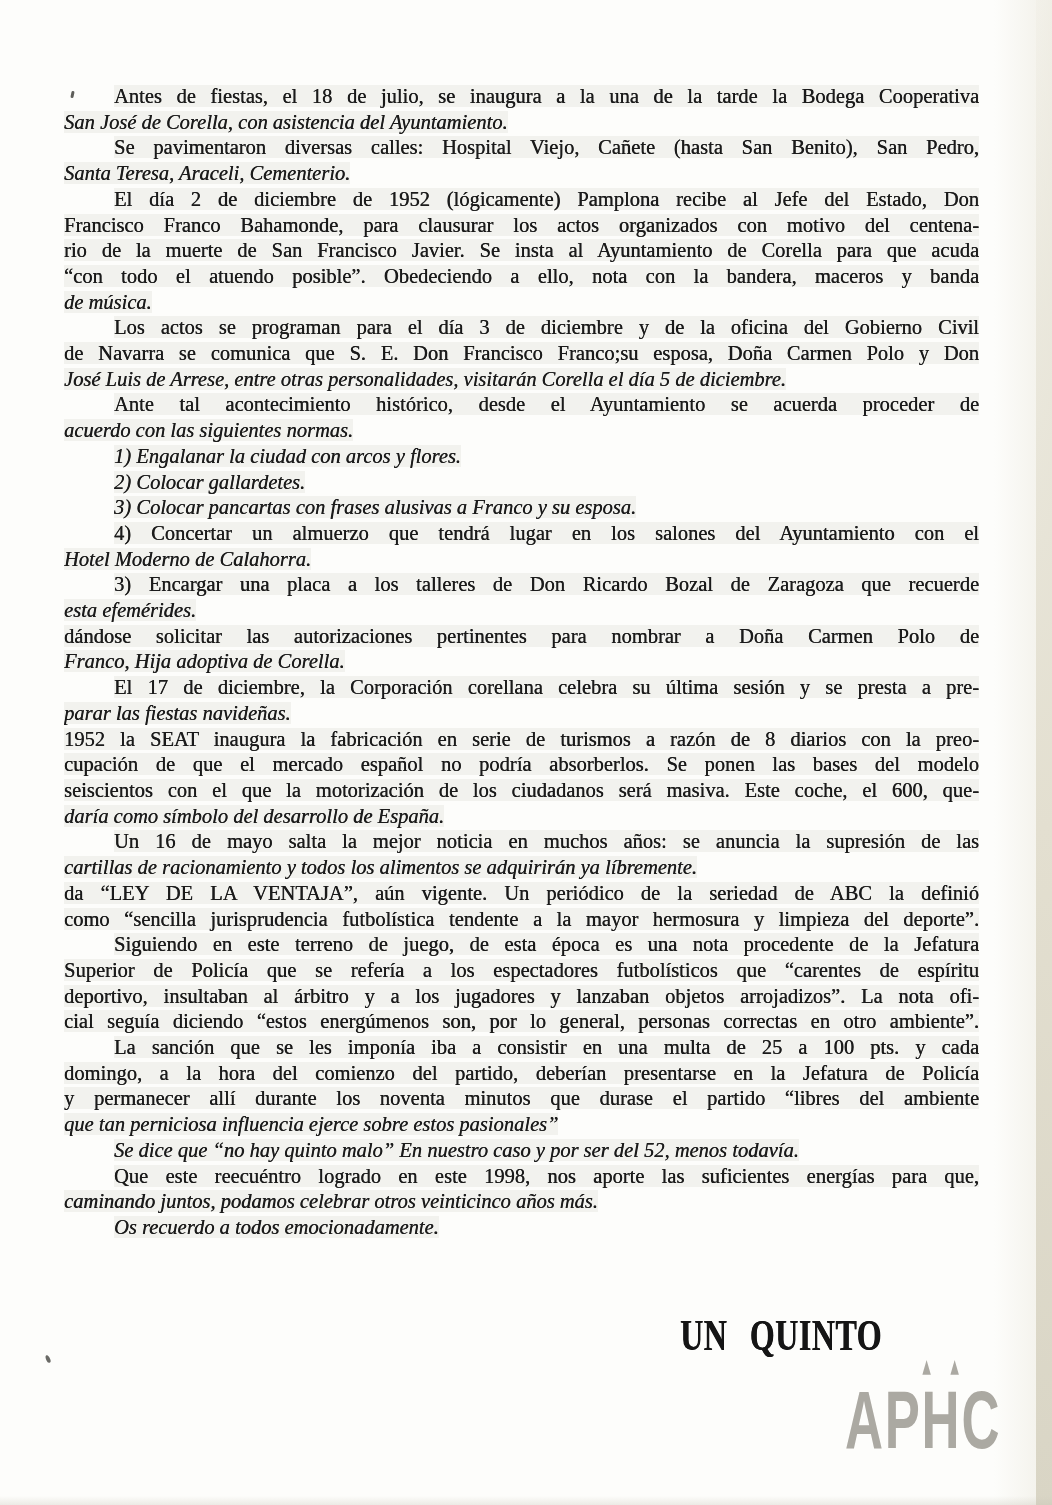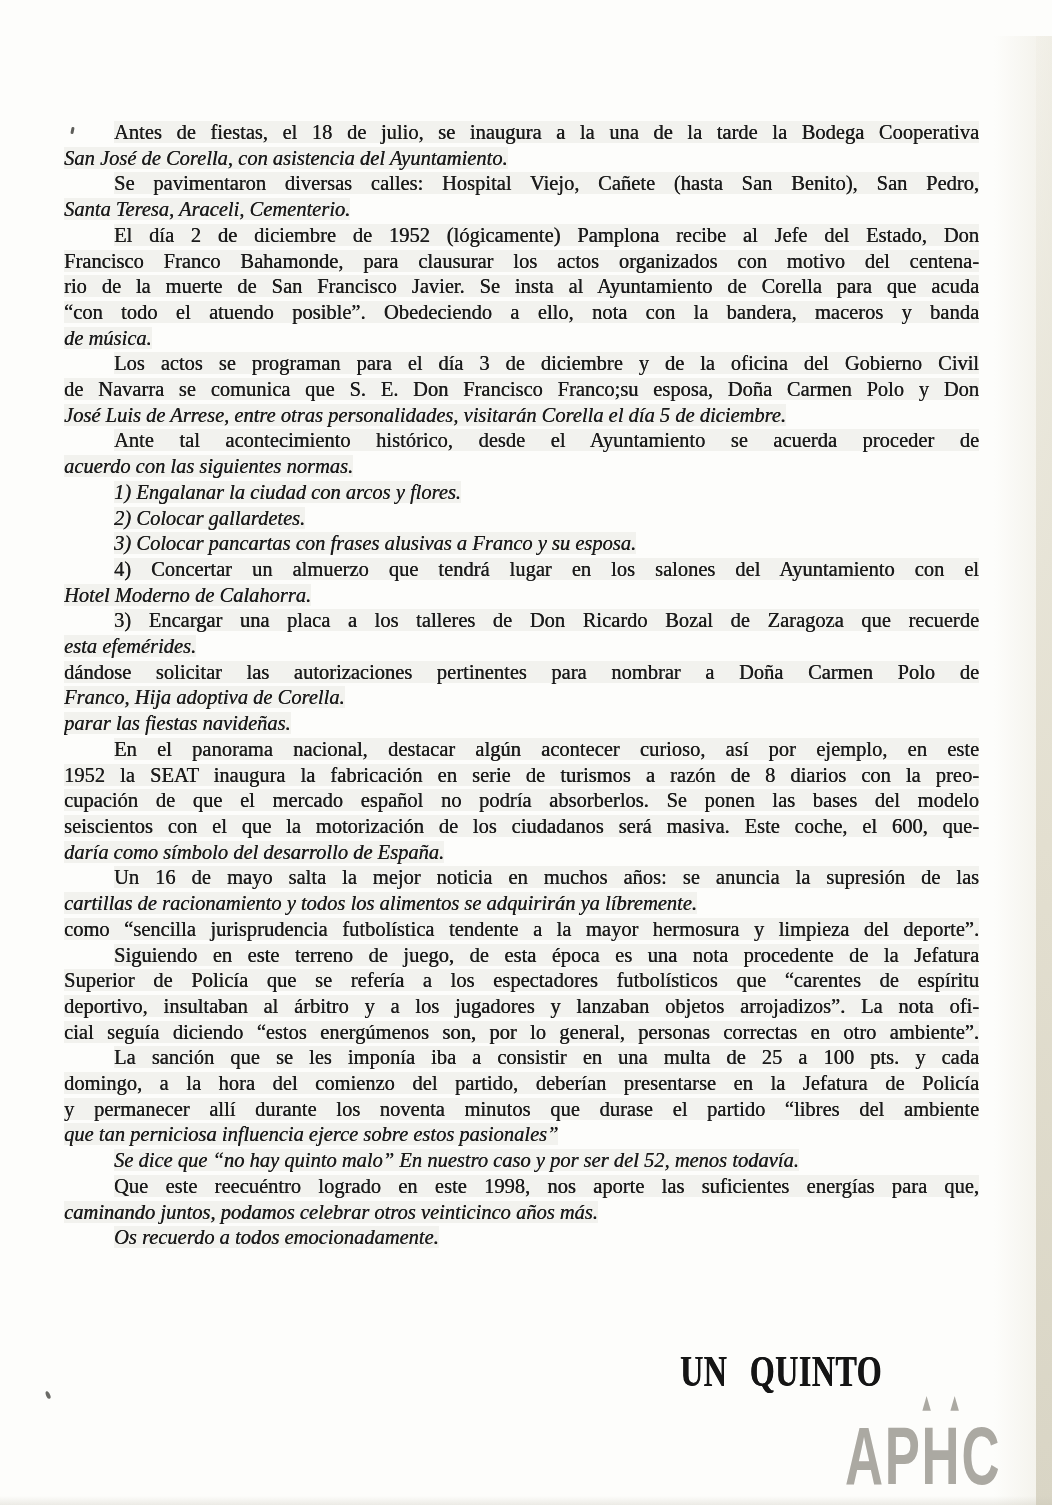--- a/index.html
+++ b/index.html
@@ -9,21 +9,21 @@
     --edge:#dcd8c9;
   }
   html,body{margin:0;padding:0;}
   body{
     width:1052px;height:1505px;
     background:var(--paper);
     font-family:"Liberation Serif", serif;
     position:relative;
     overflow:hidden;
   }
-  .page{position:absolute;inset:0;margin-top:36px;}
+  .page{position:absolute;inset:0;}
   
   .edge-shade{
     position:absolute;top:0;right:0;width:58px;height:100%;
     background:linear-gradient(to right, rgba(224,220,204,0), rgba(224,220,204,0.40));
     pointer-events:none;
   }
   .edge-strip{
     position:absolute;top:0;right:0;width:16px;height:100%;
     background:linear-gradient(to bottom,
       rgba(236,233,222,0.25) 0%,
@@ -117,28 +117,29 @@
       <div class="line end"><span class="tx">acuerdo con las siguientes normas.</span></div>
       <div class="line ind end"><span class="tx">1) Engalanar la ciudad con arcos y flores.</span></div>
       <div class="line ind end"><span class="tx">2) Colocar gallardetes.</span></div>
       <div class="line ind end"><span class="tx">3) Colocar pancartas con frases alusivas a Franco y su esposa.</span></div>
       <div class="line ind"><span class="tx">4) Concertar un almuerzo que tendrá lugar en los salones del Ayuntamiento con el</span></div>
       <div class="line end"><span class="tx">Hotel Moderno de Calahorra.</span></div>
       <div class="line ind"><span class="tx">3) Encargar una placa a los talleres de Don Ricardo Bozal de Zaragoza que recuerde</span></div>
       <div class="line end"><span class="tx">esta efemérides.</span></div>
       <div class="line"><span class="tx">dándose solicitar las autorizaciones pertinentes para nombrar a Doña Carmen Polo de</span></div>
       <div class="line end"><span class="tx">Franco, Hija adoptiva de Corella.</span></div>
+      <div class="line ind"><span class="tx">El 17 de diciembre, la Corporación corellana celebra su última sesión y se presta a pre-</span></div>
       <div class="line end"><span class="tx">parar las fiestas navideñas.</span></div>
-      <div class="line ind"><span class="tx">En el panorama nacional, destacar algún acontecer curioso, así por ejemplo, en este</span></div>
       <div class="line"><span class="tx">1952 la SEAT inaugura la fabricación en serie de turismos a razón de 8 diarios con la preo-</span></div>
       <div class="line"><span class="tx">cupación de que el mercado español no podría absorberlos. Se ponen las bases del modelo</span></div>
       <div class="line"><span class="tx">seiscientos con el que la motorización de los ciudadanos será masiva. Este coche, el 600, que-</span></div>
       <div class="line end"><span class="tx">daría como símbolo del desarrollo de España.</span></div>
       <div class="line ind"><span class="tx">Un 16 de mayo salta la mejor noticia en muchos años: se anuncia la supresión de las</span></div>
       <div class="line end"><span class="tx">cartillas de racionamiento y todos los alimentos se adquirirán ya líbremente.</span></div>
+      <div class="line"><span class="tx">da “LEY DE LA VENTAJA”, aún vigente. Un periódico de la seriedad de ABC la definió</span></div>
       <div class="line"><span class="tx">como </span><span class="tx it">“sencilla jurisprudencia futbolística tendente a la mayor hermosura y limpieza del deporte”.</span></div>
       <div class="line ind"><span class="tx">Siguiendo en este terreno de juego, de esta época es una nota procedente de la Jefatura</span></div>
       <div class="line"><span class="tx">Superior de Policía que se refería a los espectadores futbolísticos que “carentes de espíritu</span></div>
       <div class="line"><span class="tx">deportivo, insultaban al árbitro y a los jugadores y lanzaban objetos arrojadizos”. La nota ofi-</span></div>
       <div class="line"><span class="tx">cial seguía diciendo </span><span class="tx it">“estos energúmenos son, por lo general, personas correctas en otro ambiente”.</span></div>
       <div class="line ind"><span class="tx">La sanción que se les imponía iba a consistir en una multa de 25 a 100 pts. y cada</span></div>
       <div class="line"><span class="tx">domingo, a la hora del comienzo del partido, deberían presentarse en la Jefatura de Policía</span></div>
       <div class="line"><span class="tx">y permanecer allí durante los noventa minutos que durase el partido “libres del ambiente</span></div>
       <div class="line end"><span class="tx">que tan perniciosa influencia ejerce sobre estos pasionales”</span></div>
       <div class="line ind end"><span class="tx">Se dice que “no hay quinto malo” En nuestro caso y por ser del 52, menos todavía.</span></div>

